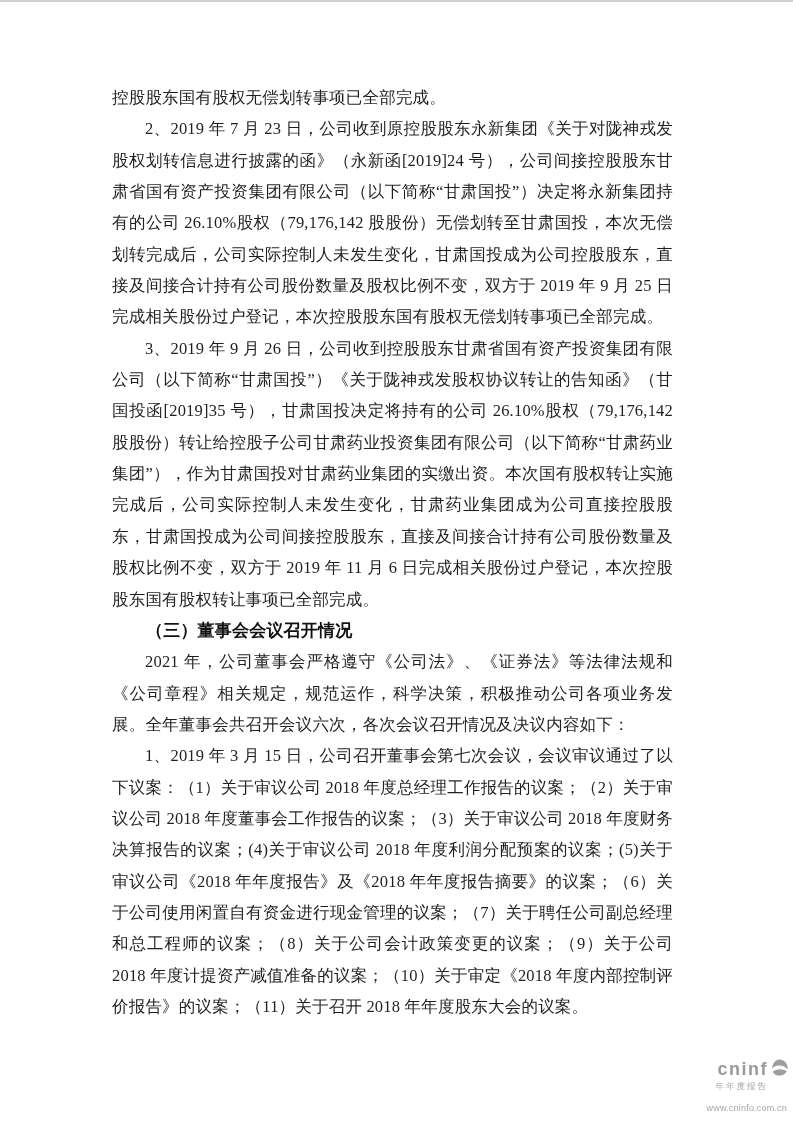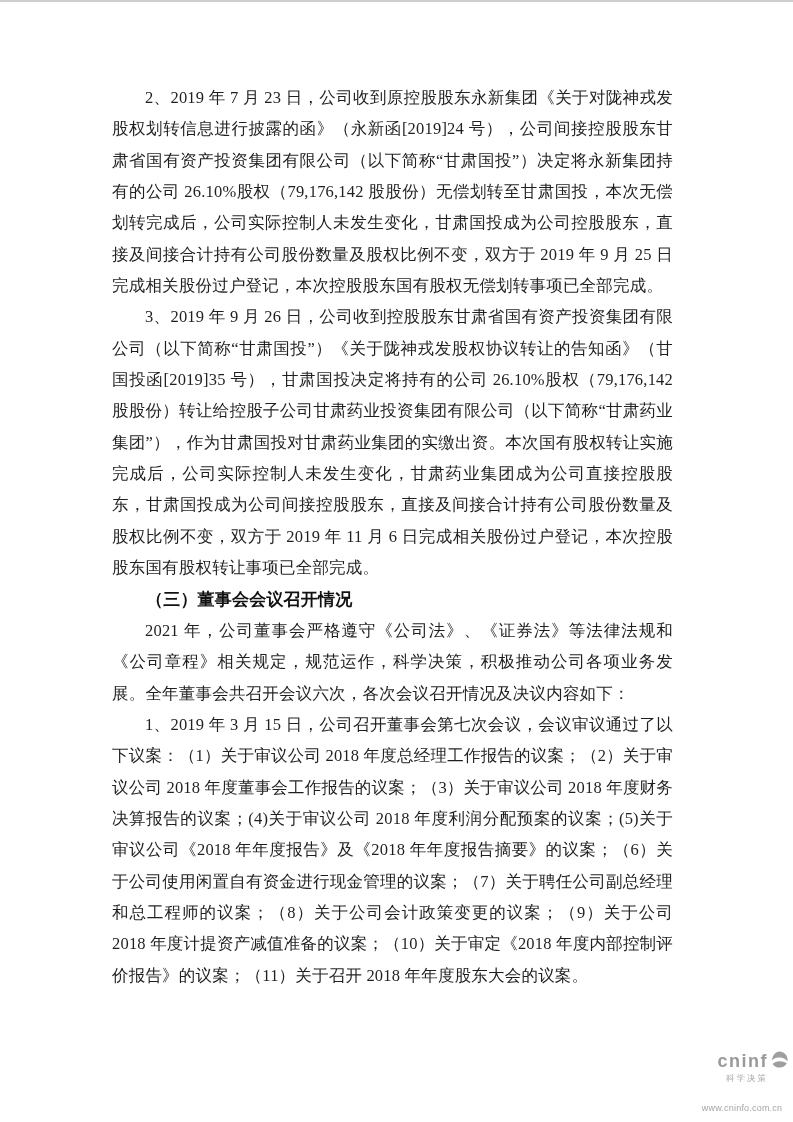--- a/index.html
+++ b/index.html
@@ -73,34 +73,35 @@
   .logo-caption {
     text-align: right;
     font-size: 8.5px;
     letter-spacing: 2px;
     margin-top: 0px;
     margin-right: 21px;
     color: #a5a5a5;
   }
 
   .logo-url {
-    text-align: center;
+    text-align: right;
     font-size: 9px;
-    margin-top: 18px;
+    margin-top: 10px;
     margin-right: 2px;
     color: #a5a5a5;
     letter-spacing: 0.2px;
   }
 </style>
 </head>
 <body>
 
 <div class="page">
 
   <div class="content">
+    <p class="para-noindent">控股股东国有股权无偿划转事项已全部完成。</p>
 
     <p class="para-indent">2、2019 年 7 月 23 日，公司收到原控股股东永新集团《关于对陇神戎发股权划转信息进行披露的函》（永新函[2019]24 号），公司间接控股股东甘肃省国有资产投资集团有限公司（以下简称“甘肃国投”）决定将永新集团持有的公司 26.10%股权（79,176,142 股股份）无偿划转至甘肃国投，本次无偿划转完成后，公司实际控制人未发生变化，甘肃国投成为公司控股股东，直接及间接合计持有公司股份数量及股权比例不变，双方于 2019 年 9 月 25 日完成相关股份过户登记，本次控股股东国有股权无偿划转事项已全部完成。</p>
 
     <p class="para-indent">3、2019 年 9 月 26 日，公司收到控股股东甘肃省国有资产投资集团有限公司（以下简称“甘肃国投”）《关于陇神戎发股权协议转让的告知函》（甘国投函[2019]35 号），甘肃国投决定将持有的公司 26.10%股权（79,176,142 股股份）转让给控股子公司甘肃药业投资集团有限公司（以下简称“甘肃药业集团”），作为甘肃国投对甘肃药业集团的实缴出资。本次国有股权转让实施完成后，公司实际控制人未发生变化，甘肃药业集团成为公司直接控股股东，甘肃国投成为公司间接控股股东，直接及间接合计持有公司股份数量及股权比例不变，双方于 2019 年 11 月 6 日完成相关股份过户登记，本次控股股东国有股权转让事项已全部完成。</p>
 
     <h3 class="section-heading">（三）董事会会议召开情况</h3>
 
     <p class="para-indent">2021 年，公司董事会严格遵守《公司法》、《证券法》等法律法规和《公司章程》相关规定，规范运作，科学决策，积极推动公司各项业务发展。全年董事会共召开会议六次，各次会议召开情况及决议内容如下：</p>
 
     <p class="para-indent">1、2019 年 3 月 15 日，公司召开董事会第七次会议，会议审议通过了以下议案：（1）关于审议公司 2018 年度总经理工作报告的议案；（2）关于审议公司 2018 年度董事会工作报告的议案；（3）关于审议公司 2018 年度财务决算报告的议案；(4)关于审议公司 2018 年度利润分配预案的议案；(5)关于审议公司《2018 年年度报告》及《2018 年年度报告摘要》的议案；（6）关于公司使用闲置自有资金进行现金管理的议案；（7）关于聘任公司副总经理和总工程师的议案；（8）关于公司会计政策变更的议案；（9）关于公司 2018 年度计提资产减值准备的议案；（10）关于审定《2018 年度内部控制评价报告》的议案；（11）关于召开 2018 年年度股东大会的议案。</p>
@@ -111,17 +112,17 @@
       <span class="logo-name">cninf</span>
       <span class="swirl-icon">
         <svg width="19" height="19" viewBox="0 0 24 24" aria-hidden="true">
           <g fill="#9e9e9e">
             <path d="M12 1.8c5.6 0 10.2 4.6 10.2 10.2 0 .9-.1 1.8-.3 2.6-2-3.6-6.3-5.3-11.2-5-3 .2-6 1.4-8.2 3.5C3.1 6.6 7.1 1.8 12 1.8z"></path>
             <path d="M21.3 16.6c-1.8 3.4-5.3 5.6-9.3 5.6-3.6 0-6.8-1.8-8.7-4.6 2.3-2.2 5.4-3.5 8.6-3.5 3.5 0 6.9 1 9.4 2.5z"></path>
           </g>
         </svg>
       </span>
     </div>
-    <div class="logo-caption">科学决策</div>
+    <div class="logo-caption">年年度报告</div>
     <div class="logo-url">www.cninfo.com.cn</div>
   </div>
 
 </div>
 
 </body></html>

